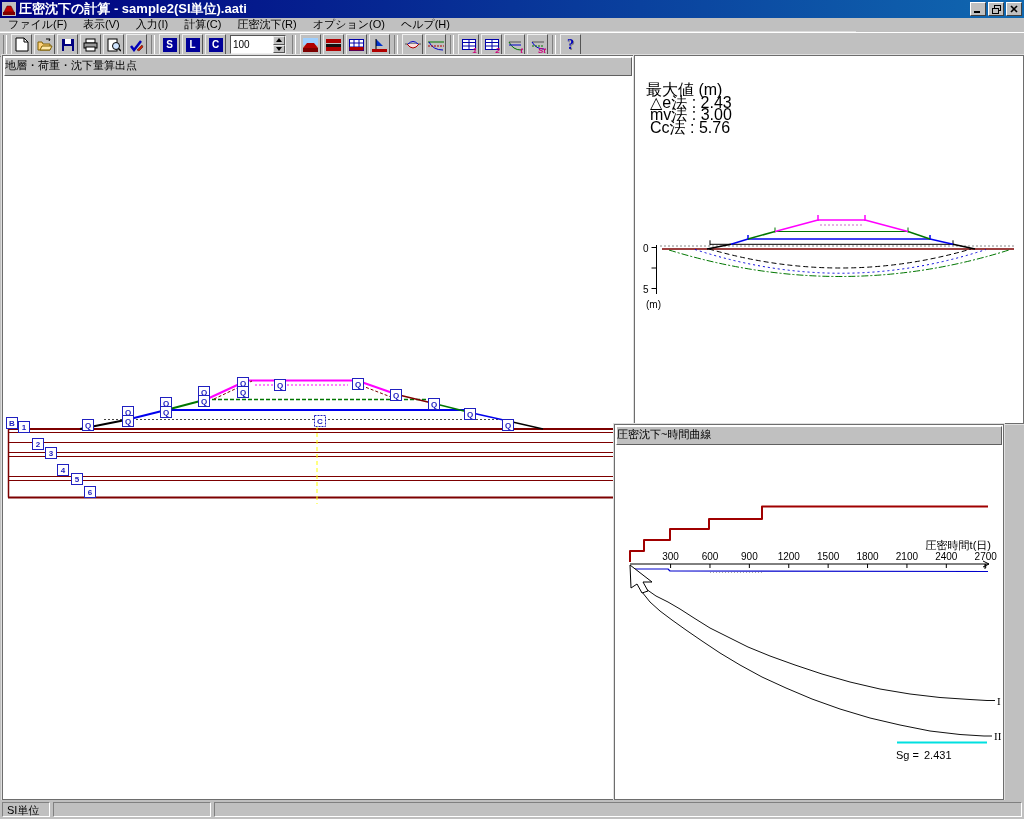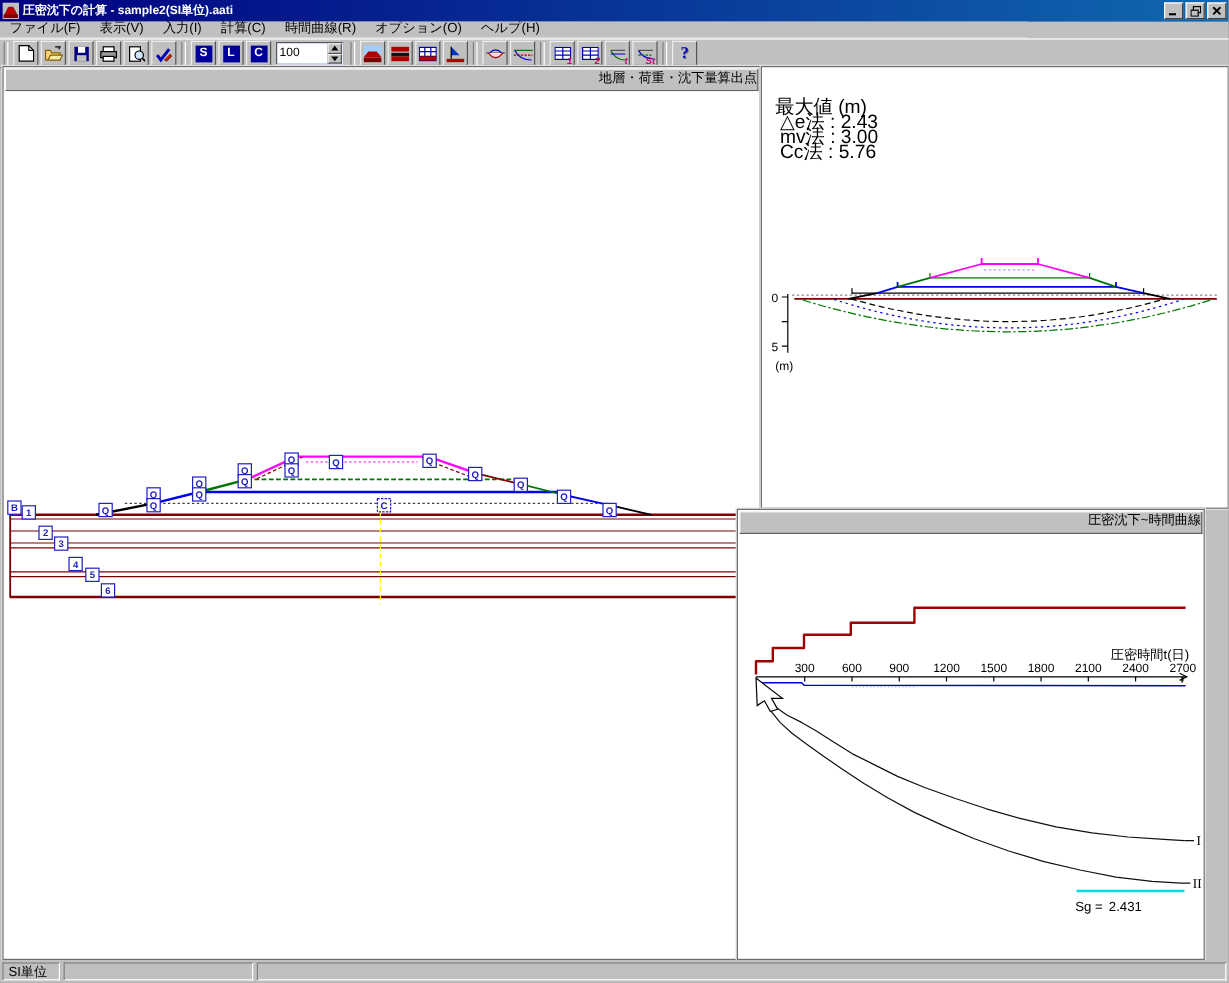--- a/index.html
+++ b/index.html
@@ -2,21 +2,21 @@
 <html><head>
 <meta charset="utf-8">
 <style>
   html,body{margin:0;padding:0;background:#888;}
   #screen{position:relative;width:1024px;height:819px;background:#c0c0c0;overflow:hidden;
           font-family:"Liberation Sans","DejaVu Sans",sans-serif;font-size:11px;color:#000;}
   
   #titlebar{position:absolute;left:0;top:0;width:1024px;height:18px;
             background:linear-gradient(to right,#000080,#1068b0);display:flex;align-items:center;}
   #titlebar .appicon{width:14px;height:14px;margin:0 3px 0 2px;}
-  #titlebar .title{color:#fff;font-weight:bold;font-size:10px;white-space:nowrap;}
+  #titlebar .title{color:#fff;font-weight:bold;font-size:13px;white-space:nowrap;}
   .winbtns{position:absolute;right:2px;top:2px;display:flex;gap:2px;}
   .winbtn{width:16px;height:14px;background:#c0c0c0;border:1px solid;border-color:#fff #404040 #404040 #fff;
           display:flex;align-items:center;justify-content:center;padding:0;}
   
   #menubar{position:absolute;left:0;top:18px;width:856px;height:13px;background:#c0c0c0;
            display:flex;align-items:flex-end;border-bottom:1px solid #dcdcdc;}
   .menuitem{padding:0 8px;height:13px;line-height:13px;cursor:default;}
   
   #toolbar{position:absolute;left:0;top:32px;width:1024px;height:23px;background:#c0c0c0;
            border-top:1px solid #fff;border-bottom:1px solid #808080;display:flex;align-items:center;}
@@ -30,21 +30,21 @@
   #zoominput{width:38px;border:0;font-size:10px;padding:1px 2px;outline:none;font-family:inherit;}
   .spin{width:12px;display:flex;flex-direction:column;}
   .spin button{flex:1;border:1px solid;border-color:#eee #555 #555 #eee;background:#c0c0c0;padding:0;
                display:flex;align-items:center;justify-content:center;}
   .tri-up{width:0;height:0;border-left:3px solid transparent;border-right:3px solid transparent;border-bottom:4px solid #000;}
   .tri-dn{width:0;height:0;border-left:3px solid transparent;border-right:3px solid transparent;border-top:4px solid #000;}
   
   .panel{position:absolute;background:#fff;border:1px solid #6d6d6d;box-shadow:0 0 0 1px #dfdfdf;}
   .phead{position:absolute;left:1px;top:1px;right:1px;height:17px;background:#c0c0c0;
          border:1px solid;border-color:#fff #606060 #606060 #fff;
-         text-align:right;line-height:15px;font-size:11px;}
+         text-align:left;line-height:15px;font-size:11px;}
   .pbody{position:absolute;left:1px;right:1px;top:20px;bottom:1px;background:#fff;overflow:hidden;}
   .pbody svg{position:absolute;left:0;top:0;}
   
   #maxblock{position:absolute;left:10px;top:8px;line-height:12.5px;font-size:16px;}
   #maxblock .ind{padding-left:4px;}
   
   #statusbar{position:absolute;left:0;top:800px;width:1024px;height:19px;background:#c0c0c0;
              display:flex;align-items:center;gap:3px;padding-left:2px;box-sizing:border-box;}
   .scell{height:15px;border:1px solid;border-color:#808080 #fff #fff #808080;line-height:14px;padding:0 4px;box-sizing:border-box;}
 </style>
@@ -79,21 +79,21 @@
         </svg>
       </button>
     </div>
   </div>
 
   <div id="menubar">
     <span class="menuitem">ファイル(F)</span>
     <span class="menuitem">表示(V)</span>
     <span class="menuitem">入力(I)</span>
     <span class="menuitem">計算(C)</span>
-    <span class="menuitem">時間曲線(R)</span>
+    <span class="menuitem">圧密沈下(R)</span>
     <span class="menuitem">オプション(O)</span>
     <span class="menuitem">ヘルプ(H)</span>
   </div>
 
   <div id="toolbar">
     <div class="tbsep"></div>
     <button class="tbbtn">
       <svg width="14" height="15">
         <polygon points="1,1 9,1 13,5 13,14 1,14" fill="#fff" stroke="#000"></polygon>
         <polyline points="9,1 9,5 13,5" fill="none" stroke="#000"></polyline>

